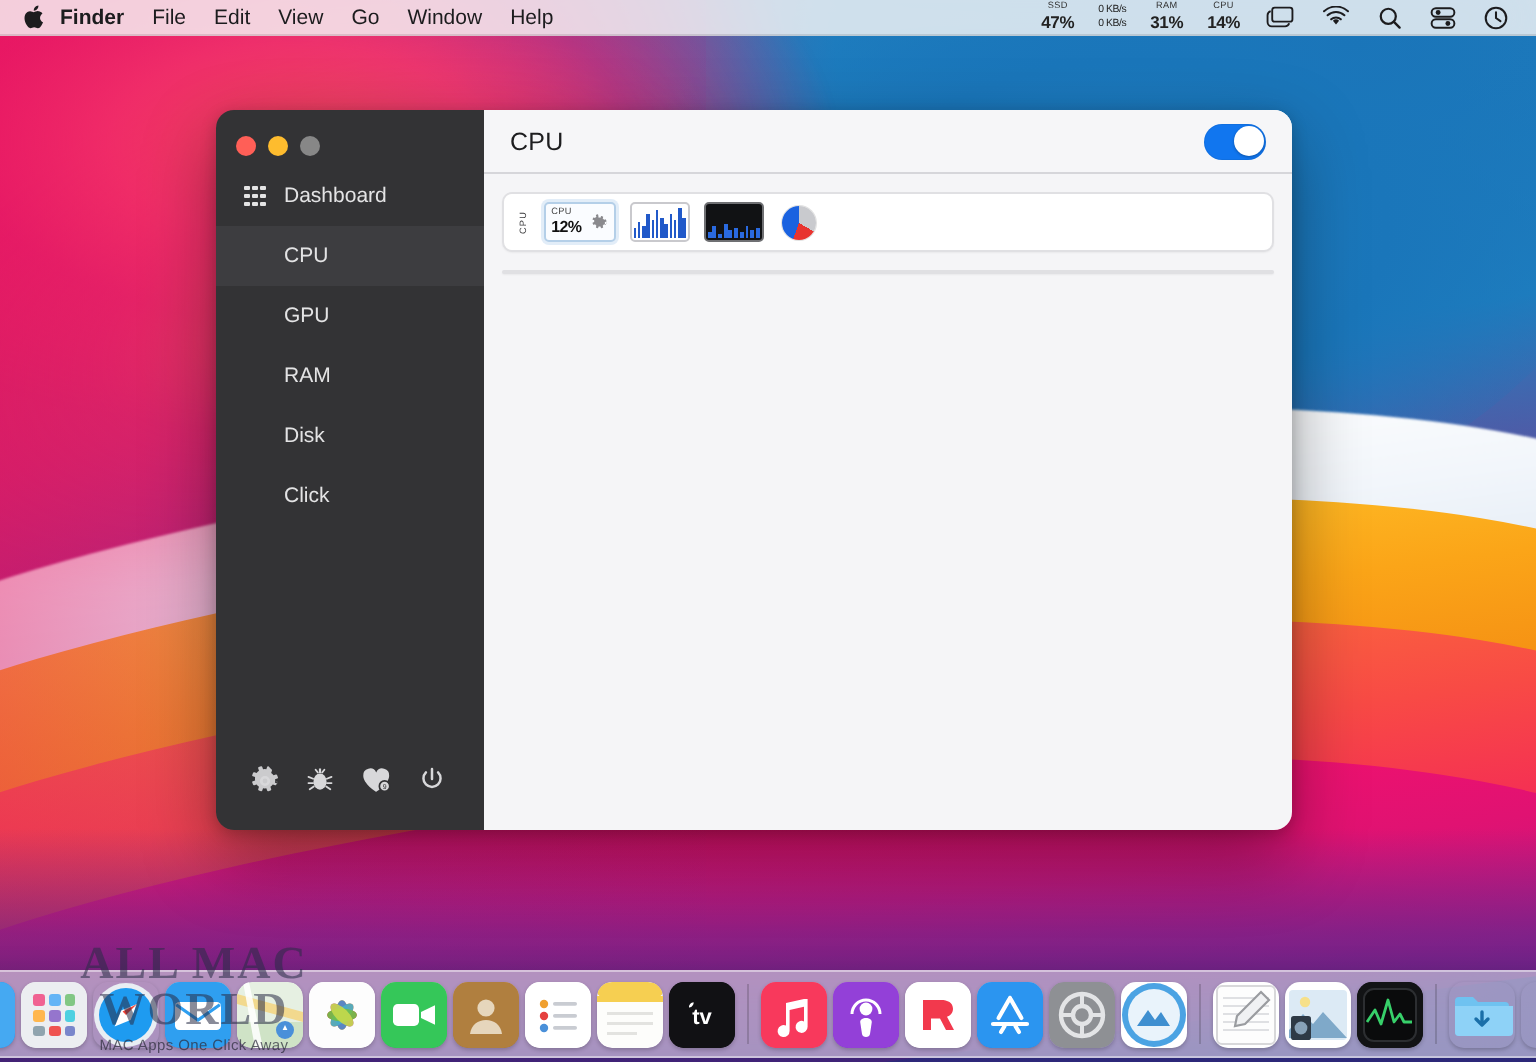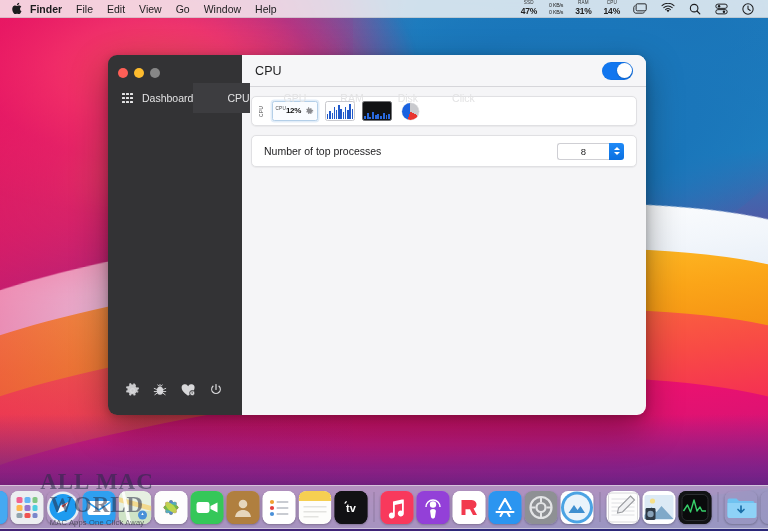--- a/index.html
+++ b/index.html
@@ -113,21 +113,21 @@
     width: 134px; height: 100%;
     background: #333335;
     display: flex; flex-direction: column;
     position: relative;
   }
   .tl-row { display: flex; align-items: center; gap: 6px; padding: 9px 0 0 10px; height: 26px; }
   .tl { width: 10px; height: 10px; border-radius: 50%; }
   .tl.red { background: #ff5f57; }
   .tl.yellow { background: #febc2e; }
   .tl.gray { background: #878787; }
-  .side-list { margin-top: 2px; display: flex; flex-direction: row; }
+  .side-list { margin-top: 2px; display: flex; flex-direction: column; }
   .side-item {
     height: 30px; display: flex; align-items: center;
     padding-left: 14px; gap: 9px;
     color: #e3e3e4; font-size: 10.5px;
   }
   .side-item.selected { background: #3d3d40; }
   .grid-icon { width: 11px; height: 11px; display: grid; grid-template-columns: repeat(3,1fr); grid-template-rows: repeat(3,1fr); gap: 1.4px; }
   .grid-icon i { background: #e3e3e4; border-radius: 0.5px; }
   .side-item .slabel { line-height: 1; }
   .side-item.indent .slabel { margin-left: 20px; }
@@ -178,21 +178,21 @@
     color: #3a3a3c; line-height: 1;
     height: 17px; display: flex; align-items: center; justify-content: center;
   }
   .w-preview { height: 20px; border-radius: 2.5px; display: flex; align-items: center; }
   .w-sel {
     border: 1px solid #b4cfe8;
     background: #fafcff;
     padding: 0 3px 0 3px; gap: 4px;
     box-shadow: 0 0 0 1.5px rgba(150,190,230,0.28);
   }
-  .w-text { display: flex; flex-direction: row; justify-content: space-between; line-height: 1; }
+  .w-text { display: flex; flex-direction: column; justify-content: space-between; line-height: 1; }
   .w-text .t1 { font-size: 4.6px; color: #444; letter-spacing: 0.2px; }
   .w-text .t2 { font-size: 8px; font-weight: bold; color: #111; letter-spacing: -0.3px; margin-top: 0.5px; }
   .w-gear svg { display: block; }
   .w-chart { width: 30px; background: #fff; border: 1px solid #c9c9cd; overflow: hidden; position: relative; }
   .w-chart .bars { position: absolute; inset: 1px; display: flex; align-items: flex-end; gap: 0.8px; }
   .w-chart .bars i { flex: 1; background: #2159c9; }
   .w-dark { width: 30px; background: #111214; border: 1px solid #6f7073; overflow: hidden; position: relative; }
   .w-dark .dbars { position: absolute; left: 1px; right: 1px; bottom: 1px; height: 7px; display: flex; align-items: flex-end; gap: 0.8px; }
   .w-dark .dbars i { flex: 1; background: #2a6ae0; }
   .w-pie { width: 22px; justify-content: center; }
@@ -484,30 +484,20 @@
                 <i style="height:75%"></i>
             </div>
           </div>
 
           <div class="w-preview w-pie">
             <div class="pie"></div>
           </div>
         </div>
 
         <div class="card rows-card">
-          <div class="srow">
-            <span>Number of top processes</span>
-            <div class="stepper">
-              <div class="field">8</div>
-              <div class="btns">
-                  <i class="up"></i>
-                  <i class="dn"></i>
-                </div>
-            </div>
-          </div>
         </div>
 
       </div>
     </div>
   </div>
 
   <div class="dock">
     <div class="dock-app" style="background:linear-gradient(180deg,#4fb0f5,#1f7fe0);">
       <svg width="33" height="33" viewBox="0 0 33 33">
           <rect width="33" height="33" rx="7.5" fill="#1f86e8"></rect>

